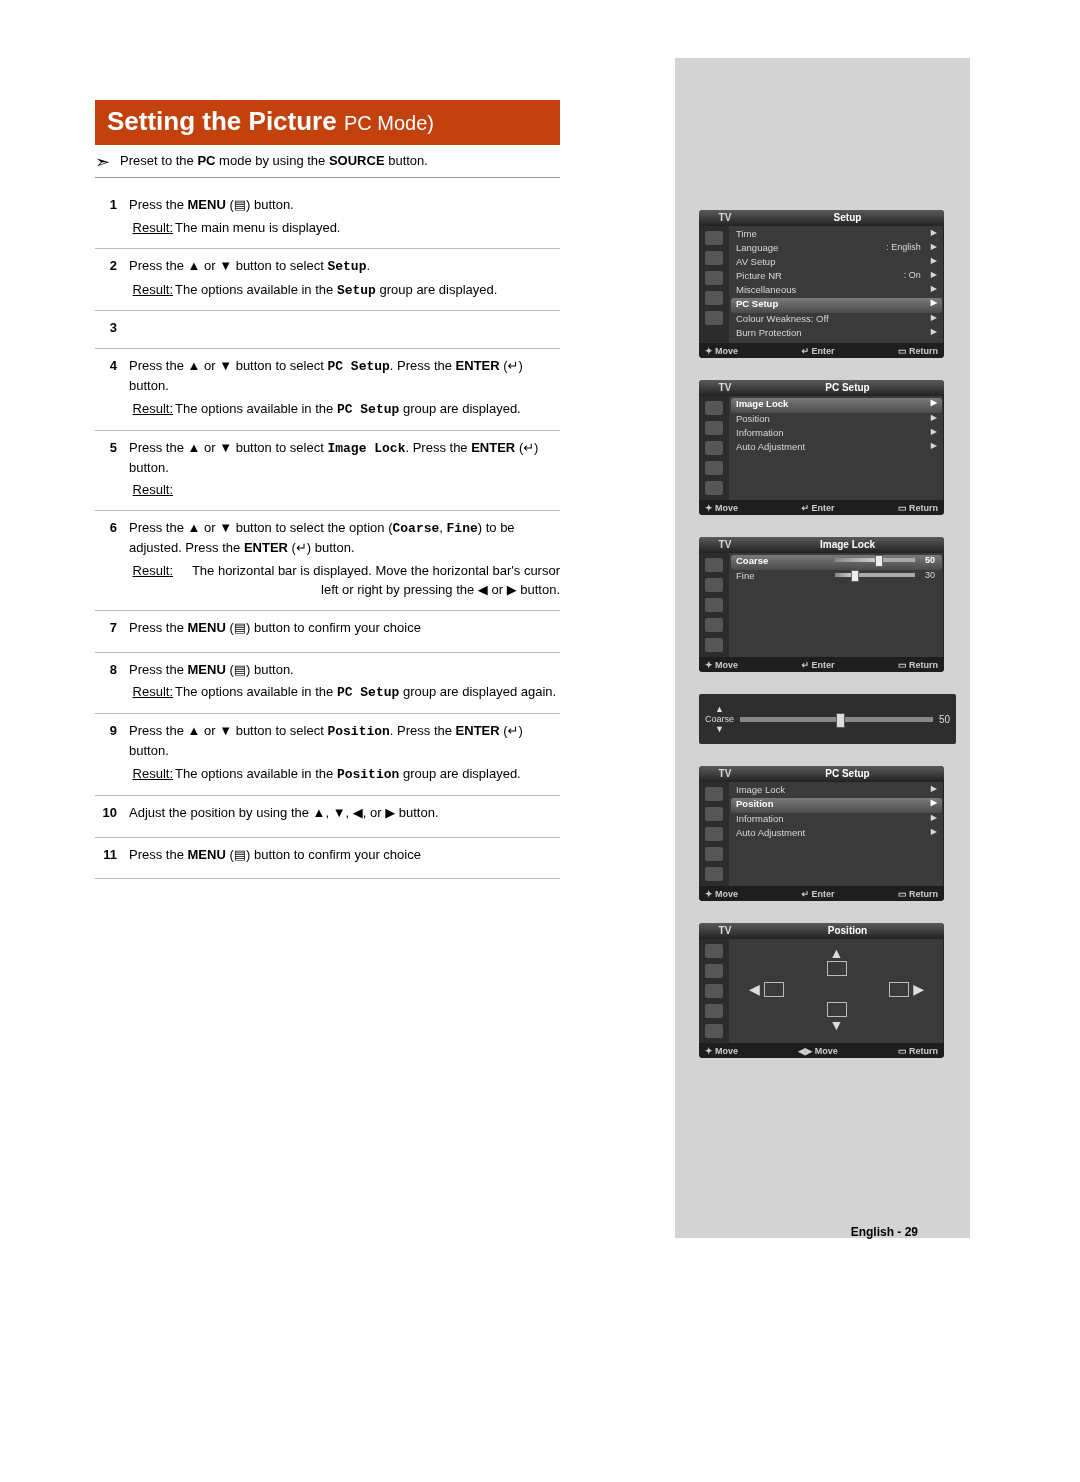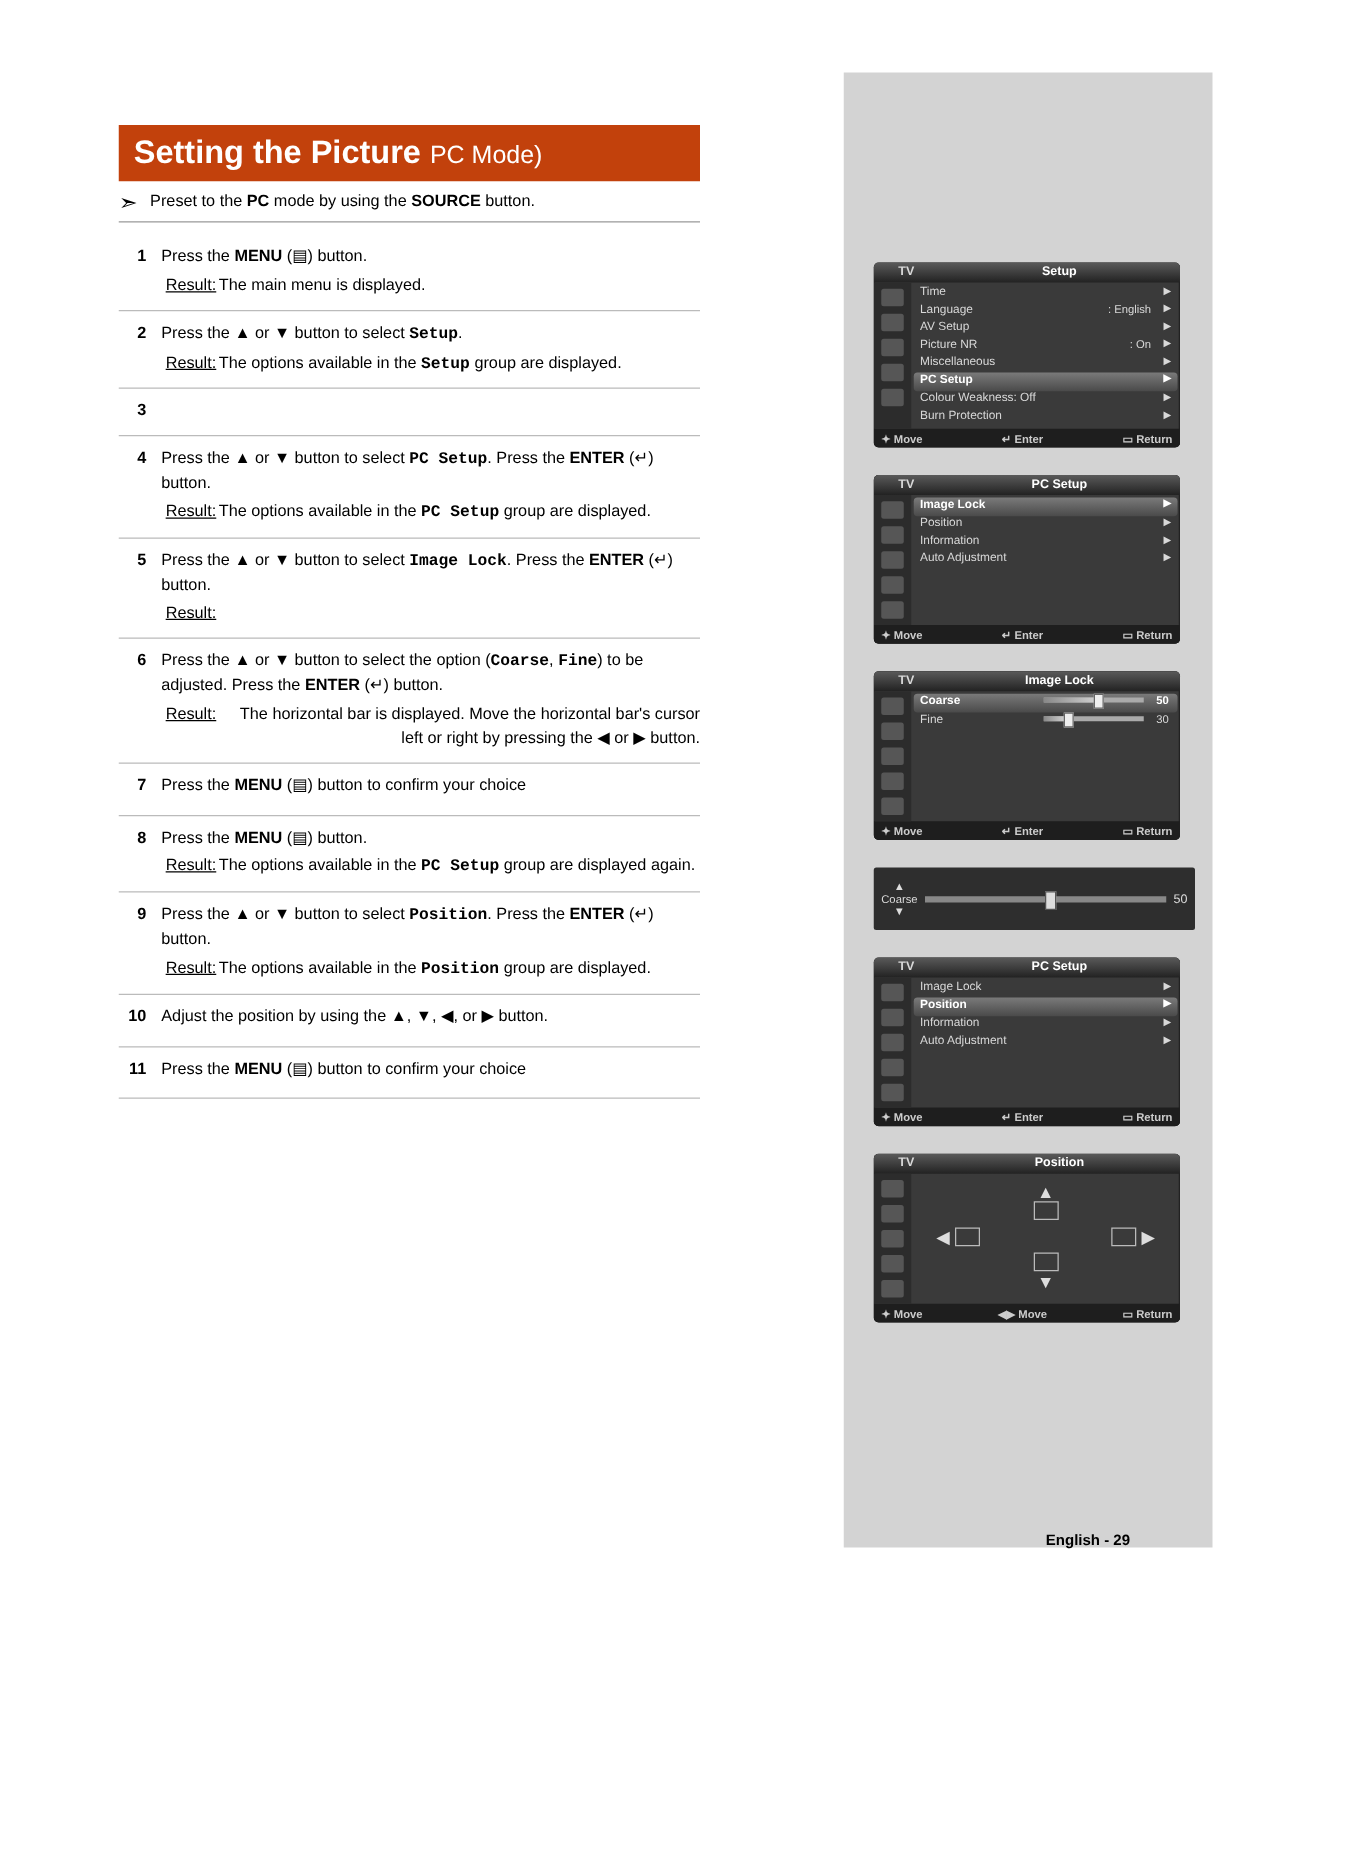--- a/index.html
+++ b/index.html
@@ -233,21 +233,21 @@
   .pos-grid .a { position:absolute; font-size:14px; }
   .pos-grid .up { top:6px; }
   .pos-grid .dn { bottom:6px; }
   .pos-grid .lf { left:20px; }
   .pos-grid .rt { right:20px; }
   .pos-grid .sq { width:18px; height:13px; border:1.5px solid #bbb; background:transparent; }
 
   .page-footer {
     position:absolute;
     bottom: 243px;
-    right: 176px;
+    right: 162px;
     font-size: 12px;
     font-weight: bold;
   }
 </style>
 </head>
 <body>
 
 <div class="page">
   <div class="sidebar-grey"></div>
 

